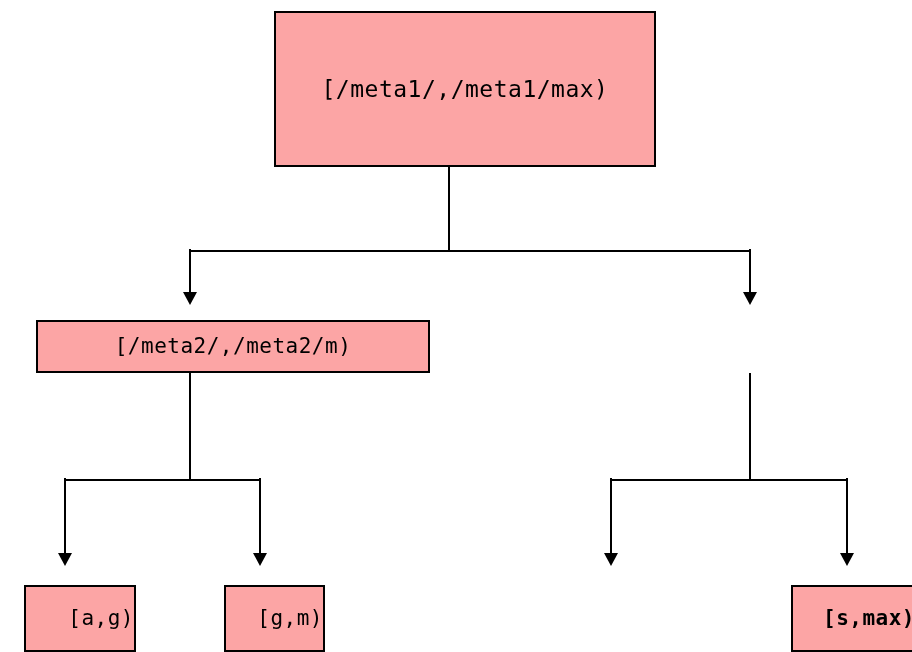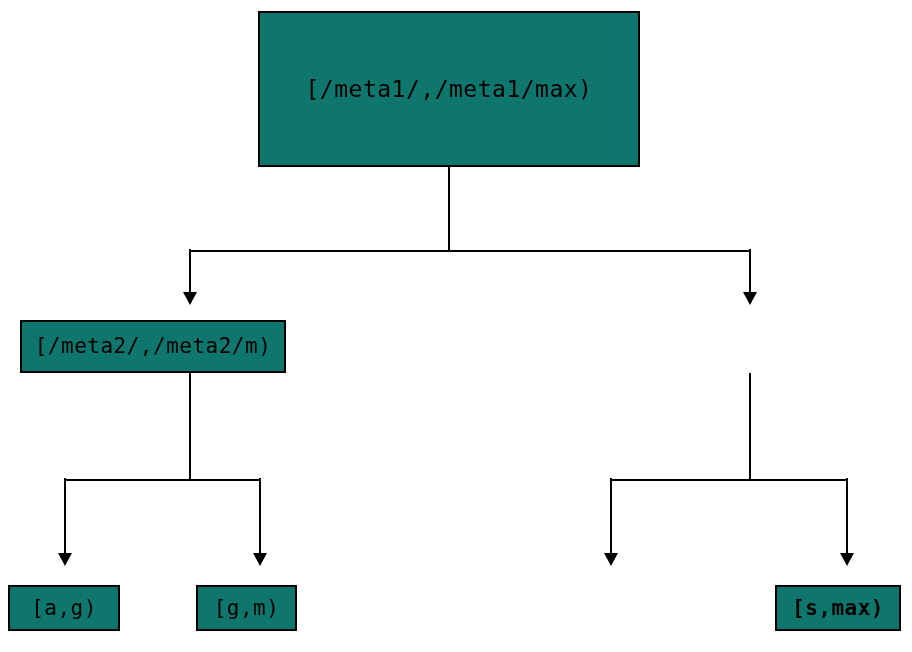--- a/index.html
+++ b/index.html
@@ -13,63 +13,65 @@
     width: 912px;
     height: 652px;
     background: #ffffff;
     overflow: hidden;
     font-family: "DejaVu Sans Mono", "Liberation Mono", monospace;
   }
   .node-box {
     position: absolute;
     box-sizing: border-box;
     border: 2.5px solid #000000;
-    background: #0f766e;
+    background: #fca5a5;
     display: flex;
     align-items: center;
     justify-content: center;
     color: #000000;
     letter-spacing: 0.5px;
     white-space: nowrap;
+    margin-left: 16px;
   }
   .node-label {
     display: block;
     line-height: 1;
   }
   
   #node-root {
     left: 258px;
     top: 11px;
     width: 382px;
     height: 156px;
     font-size: 23px;
   }
   
   #node-mid-left {
     left: 20px;
     top: 320px;
-    width: 266px;
+    width: 394px;
     height: 53px;
     font-size: 21px;
   }
   #node-mid-right {
     left: 580px;
     top: 320px;
     width: 321px;
     height: 53px;
     font-size: 21px;
   }
   
   .leaf-box {
     top: 585px;
-    height: 46px;
+    height: 67px;
     font-size: 21px;
+    justify-content: flex-end;
   }
   #node-leaf-0 { left: 8px;   width: 112px; }
-  #node-leaf-1 { left: 196px; width: 101px; }
+  #node-leaf-1 { left: 208px; width: 101px; }
   #node-leaf-2 { left: 554px; width: 101px; }
   #node-leaf-3 { left: 775px; width: 126px; font-weight: bold; }
 
   
   .conn-v {
     position: absolute;
     width: 0;
     border-left: 2.5px solid #000000;
   }
   .conn-h {

